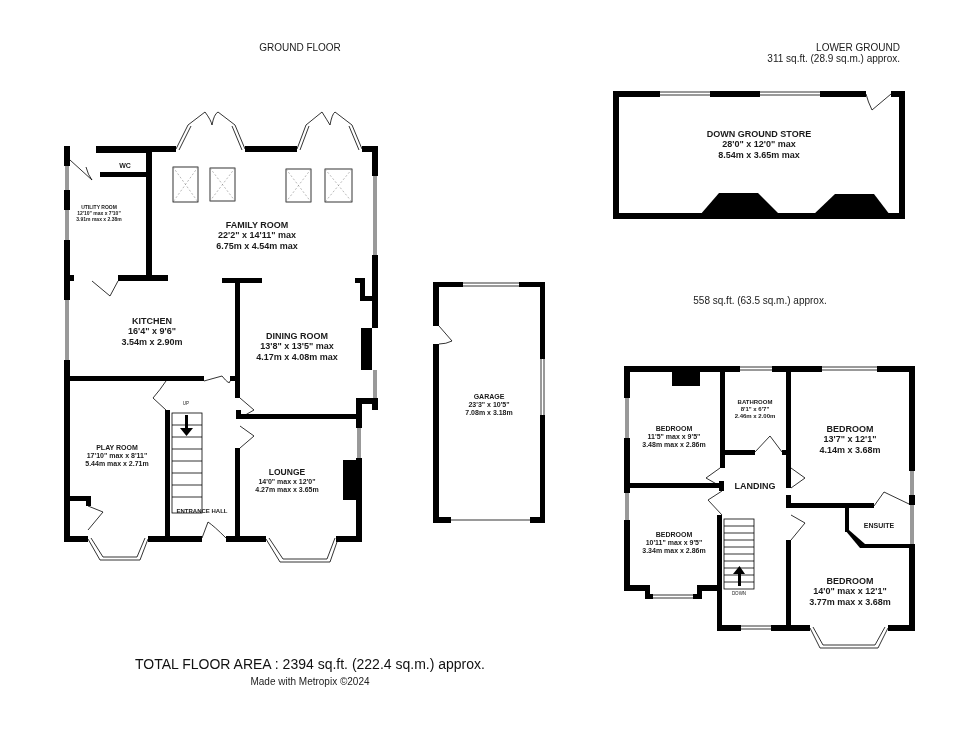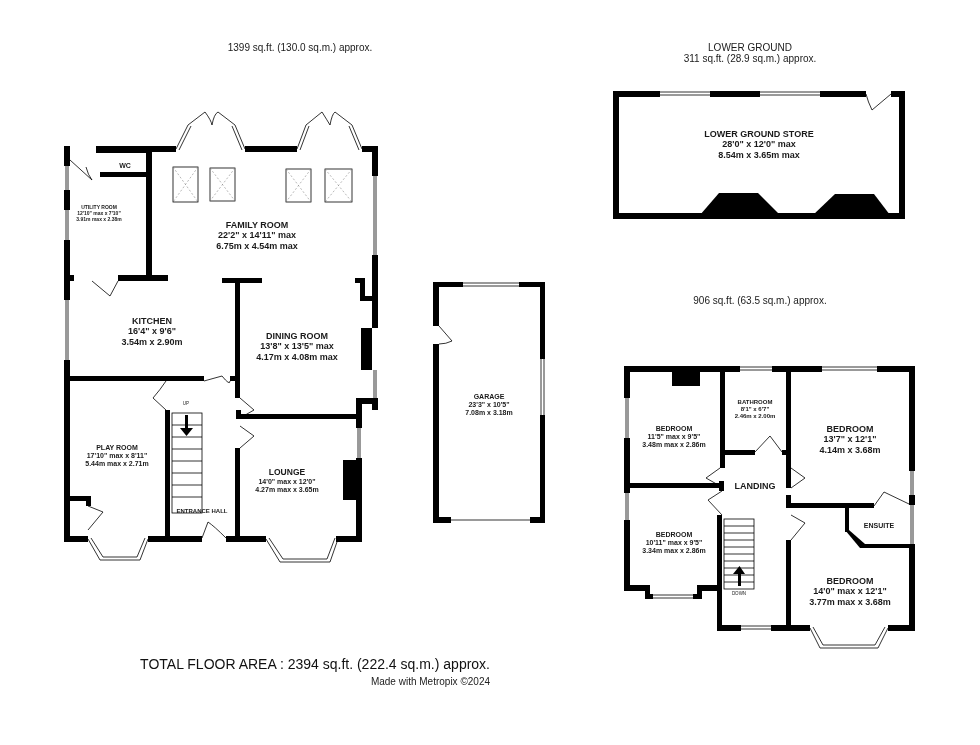--- a/index.html
+++ b/index.html
@@ -5,36 +5,36 @@
   html, body { margin:0; padding:0; background:#ffffff; }
   body { width:980px; height:745px; position:relative; overflow:hidden; font-family:"Liberation Sans", sans-serif; color:#111; }
   .heading { position:absolute; text-align:center; font-size:10px; line-height:11px; color:#1a1a1a; }
   .heading .t { display:block; }
   .rlabel { position:absolute; text-align:center; font-weight:bold; color:#1a1a1a; line-height:1.15; transform:translateX(-50%); white-space:nowrap; }
   .rlabel span { display:block; }
   .md { font-size:9px; }
   .sm { font-size:7px; }
   .xs { font-size:5px; font-weight:normal; }
   #plan { position:absolute; left:0; top:0; }
-  .footer { position:absolute; left:130px; width:360px; text-align:right; }
+  .footer { position:absolute; left:130px; width:360px; text-align:center; }
   .footer .total { font-size:14px; color:#111; display:block; margin-bottom:4px; }
   .footer .note { font-size:10px; color:#222; display:block; line-height:12px; }
 </style>
 </head>
 <body>
 
 <div class="heading" style="left:150px; top:42px; width:300px;">
-  <span class="t">1399 sq.ft. (130.0 sq.m.) approx.</span>
-</div>
-<div class="heading" style="left:600px; top:42px; width:300px;">
+  <span class="t">GROUND FLOOR</span>
+</div>
+<div class="heading" style="left:600px; top:42px; width:300px;text-align:right;">
   <span class="t">LOWER GROUND</span>
   <span class="t">311 sq.ft. (28.9 sq.m.) approx.</span>
 </div>
 <div class="heading" style="left:600px; top:295px; width:320px;">
-  <span class="t">906 sq.ft. (63.5 sq.m.) approx.</span>
+  <span class="t">558 sq.ft. (63.5 sq.m.) approx.</span>
 </div>
 
 <svg id="plan" width="980" height="745" viewBox="0 0 980 745">
   <defs>
     <pattern id="winpat" width="4" height="4" patternUnits="userSpaceOnUse">
       <rect width="4" height="4" fill="#fff"></rect>
     </pattern>
   </defs>
   <g fill="#000" stroke="none">
 
@@ -349,21 +349,21 @@
   <span>UP</span>
 </div>
 
 <div class="rlabel sm" style="left:489px; top:393px;">
   <span>GARAGE</span>
   <span>23'3"  x 10'5"</span>
   <span>7.08m  x 3.18m</span>
 </div>
 
 <div class="rlabel md" style="left:759px; top:129px;">
-  <span>LOWER GROUND STORE</span>
+  <span>DOWN GROUND STORE</span>
   <span>28'0"  x 12'0" max</span>
   <span>8.54m  x 3.65m max</span>
 </div>
 
 <div class="rlabel sm" style="left:674px; top:425px;">
   <span>BEDROOM</span>
   <span>11'5" max x 9'5"</span>
   <span>3.48m max x 2.86m</span>
 </div>
 <div class="rlabel" style="left:755px; top:399px; font-size:6px;">

